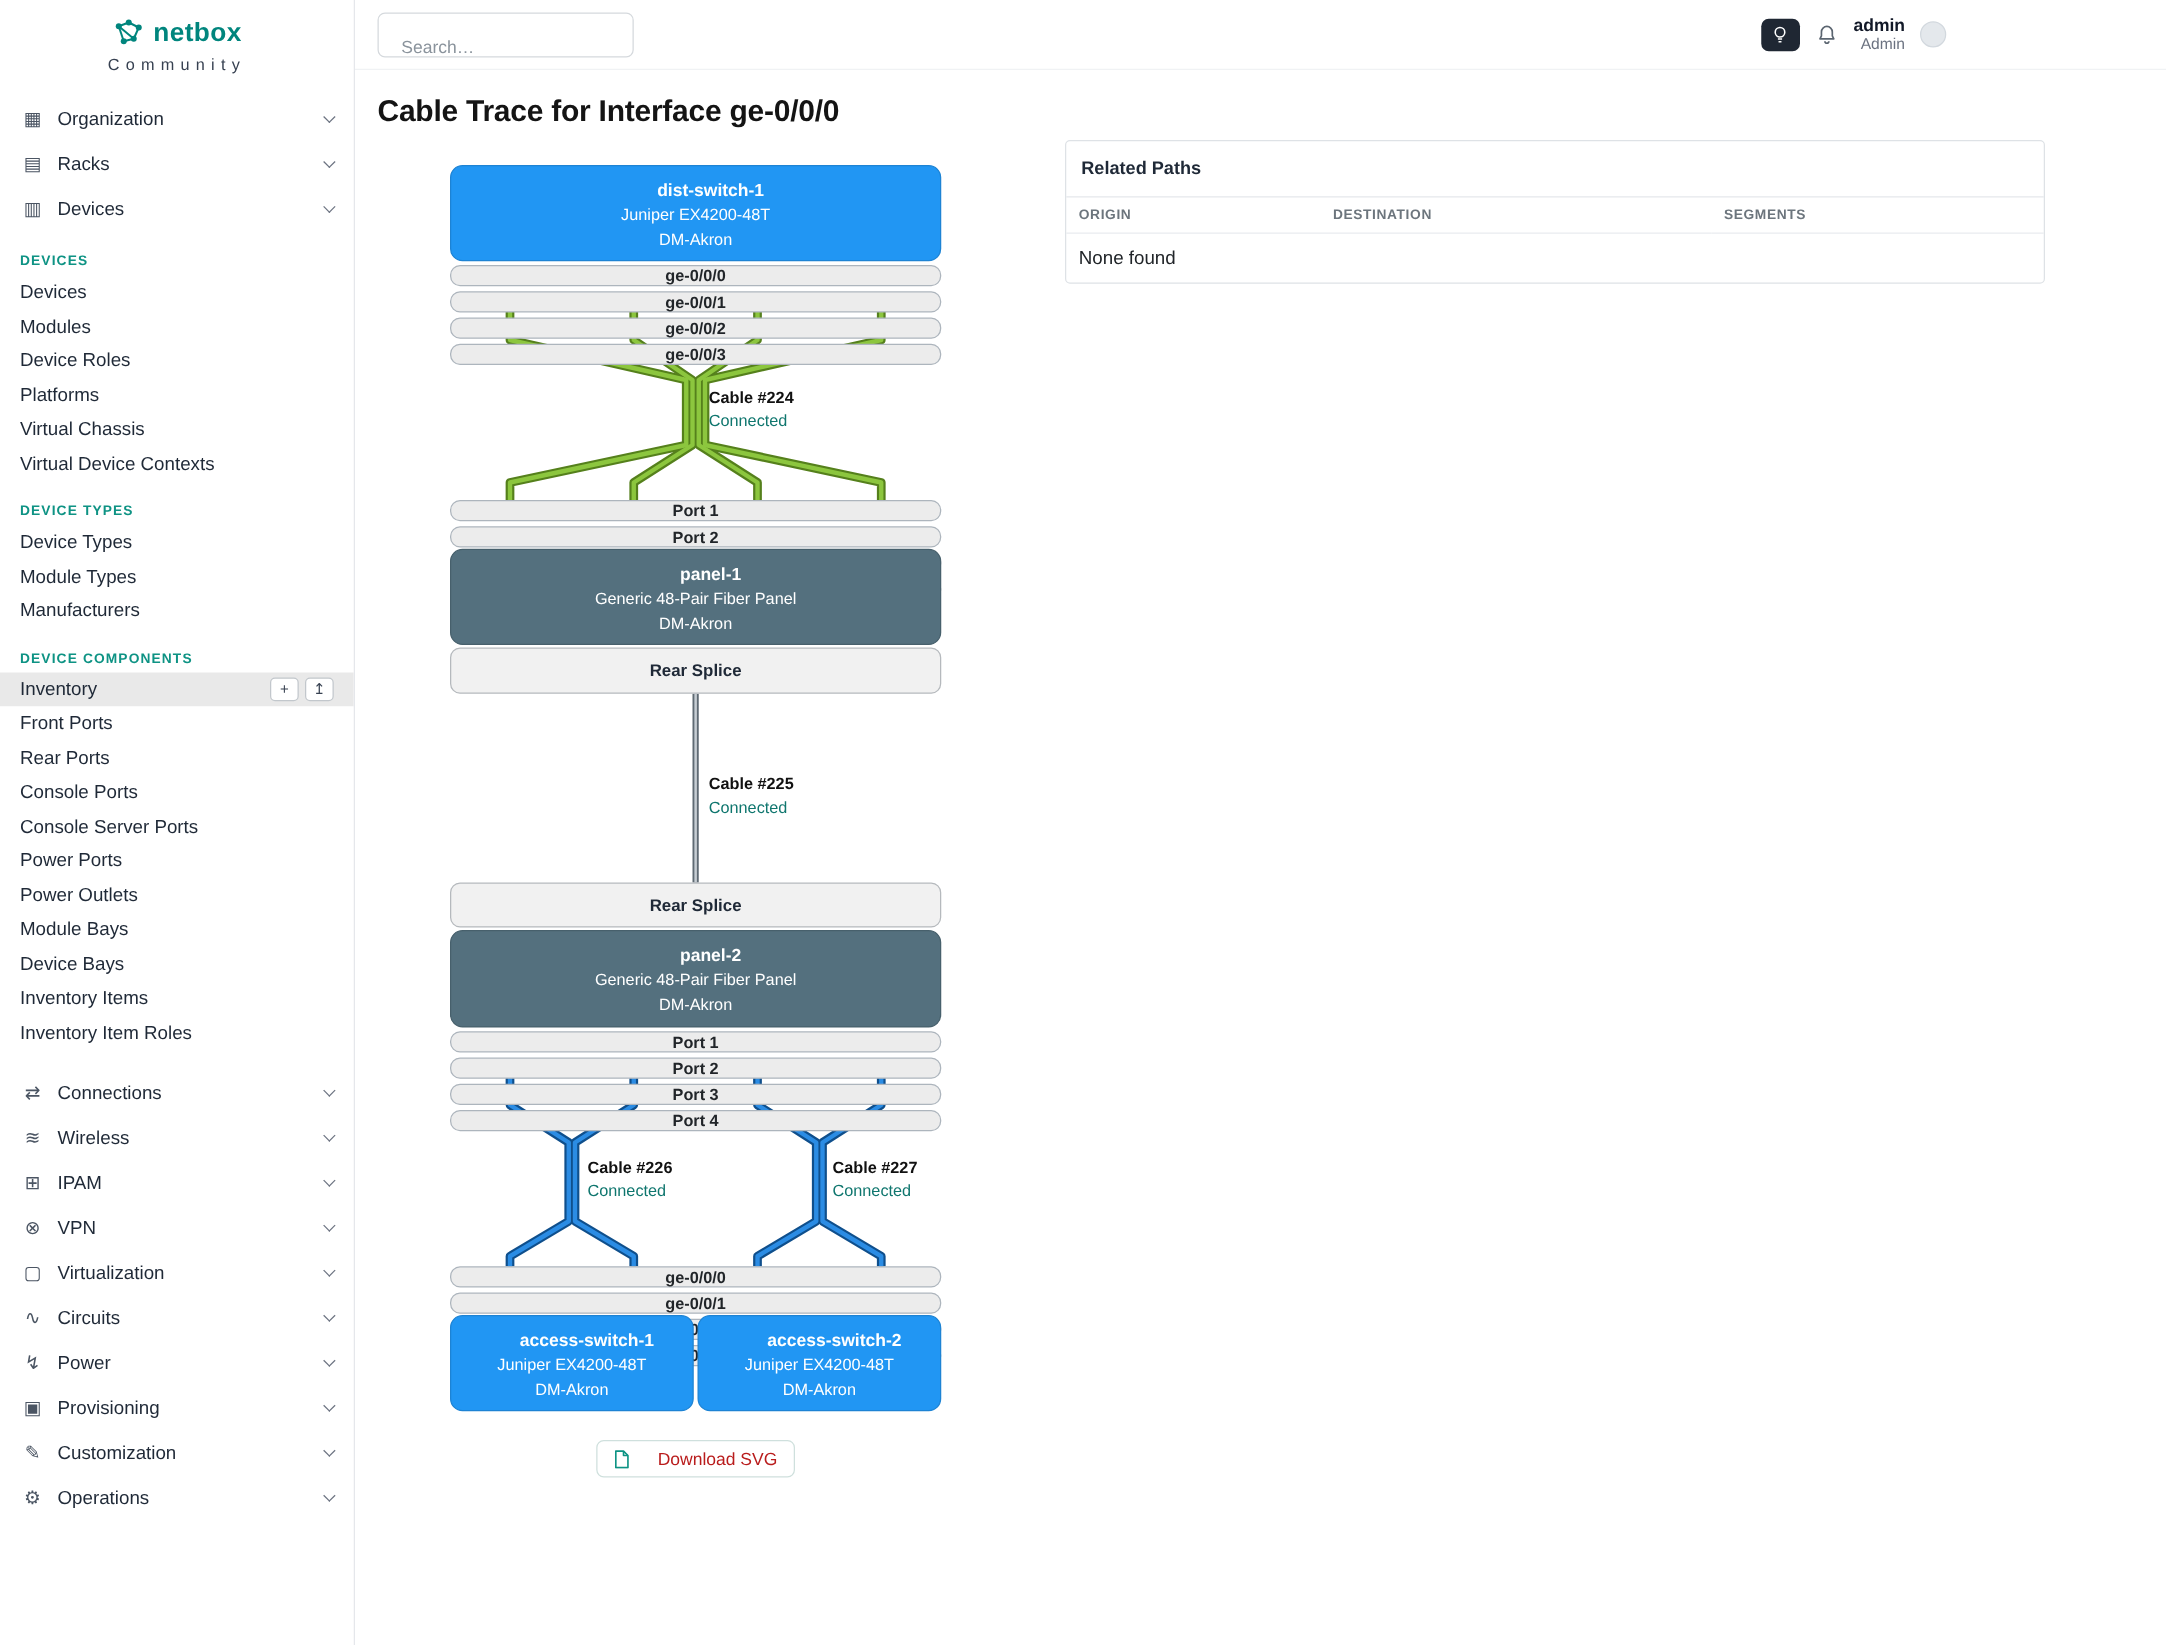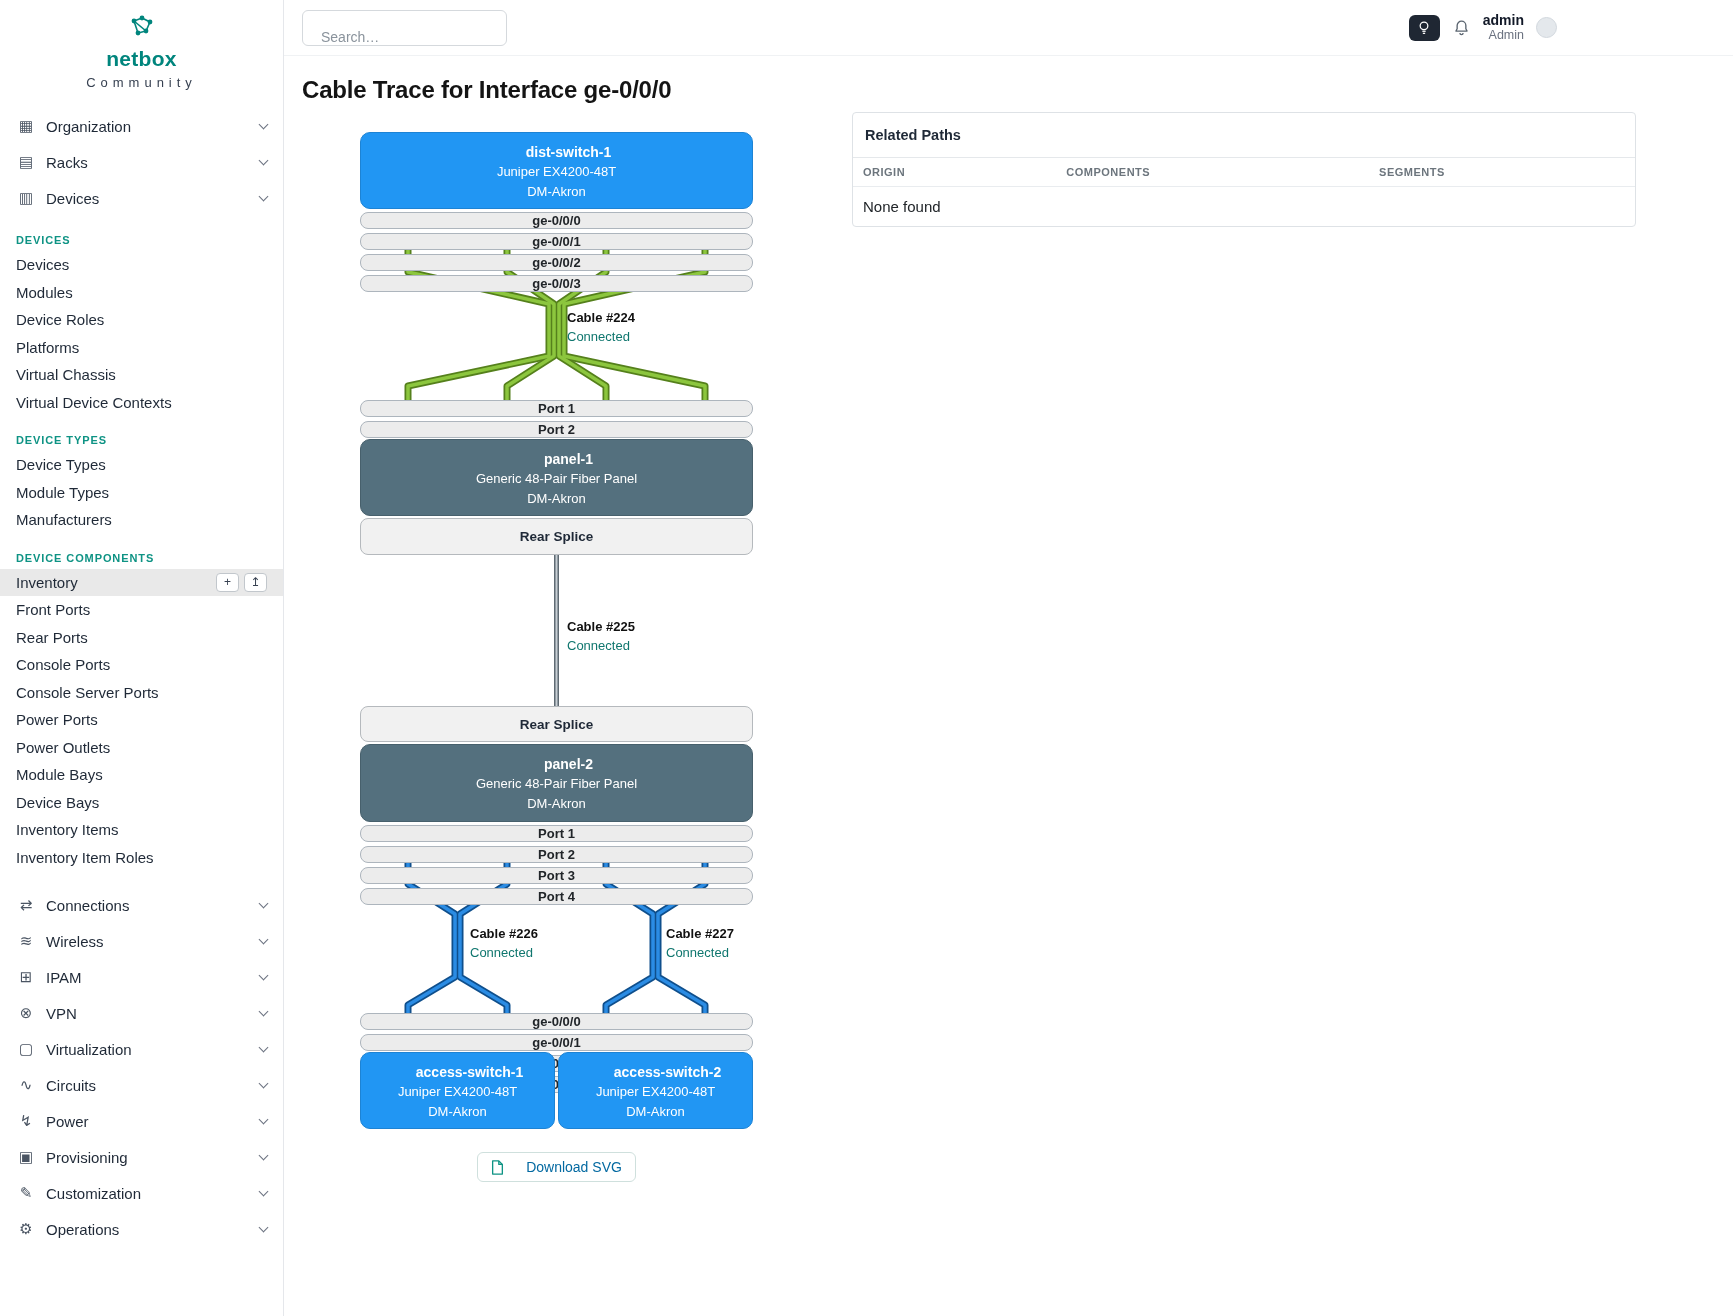--- a/index.html
+++ b/index.html
@@ -4,21 +4,21 @@
 <style>
   * { margin:0; padding:0; box-sizing:border-box; }
   html,body { width:1733px; height:1316px; overflow:hidden; background:#fff;
     font-family:"Liberation Sans","DejaVu Sans",sans-serif; color:#1f2937; }
   .app { display:flex; width:100%; height:100%; }
 
   
   .sidebar { width:284px; min-width:284px; height:100%; background:#fff;
     border-right:1px solid #e5e7eb; overflow:hidden; }
   .brand { padding:14px 0 6px; text-align:center; }
-  .brand-row { display:flex; justify-content:center; align-items:center; gap:7px;flex-direction:column; }
+  .brand-row { display:flex; justify-content:center; align-items:center; gap:7px; }
   .brand-name { font-size:21px; font-weight:700; color:#00857d; letter-spacing:.3px; }
   .brand-sub { margin-top:4px; font-size:13px; letter-spacing:5px; color:#374151; font-weight:500; }
   nav { padding-top:12px; }
   .nav-group { display:flex; align-items:center; gap:10px; padding:8px 16px;
     font-size:15px; color:#1f2937; cursor:pointer; height:36px; }
   .nav-icon { width:20px; text-align:center; color:#4b5563; font-size:15px; }
   .nav-label { flex:0 0 auto; }
   .chev { margin-left:auto; width:7px; height:7px; border-right:1.6px solid #6b7280;
     border-bottom:1.6px solid #6b7280; transform:rotate(45deg); margin-top:-3px; }
   .section-header { margin:18px 16px 5px; font-size:11px; font-weight:700;
@@ -69,21 +69,21 @@
   .port-box { flex:1; height:36px; background:#ececec; border:1px solid #adb5bd; border-radius:8px;
     display:flex; align-items:center; justify-content:center; font-size:13px; font-weight:700; color:#212529; }
   .splice { position:absolute; left:0; width:393px; height:37px; background:#f1f1f1;
     border:1px solid #b5b9bd; border-radius:8px; z-index:1; display:flex; align-items:center;
     justify-content:center; font-size:13.5px; font-weight:600; color:#1f2937; }
   .cable-label { position:absolute; z-index:2; line-height:19px; font-size:13px; }
   .cable-label .cname { font-weight:700; color:#111; display:block; }
   .cable-label .cstatus { color:#0f766e; display:block; }
   .download-btn { margin:23px auto 0; display:flex; align-items:center; gap:22px;
     padding:6px 13px; background:#fff; border:1px solid #cfe0dd; border-radius:6px;
-    color:#0369a1; font-size:14px; font-weight:500; font-family:inherit; cursor:pointer; }
+    color:#b91c1c; font-size:14px; font-weight:500; font-family:inherit; cursor:pointer; }
 
   
   .card { margin-left:99px; width:784px; background:#fff; border:1px solid #dee2e6; border-radius:4px; }
   .card-header { padding:14px 12px; font-size:14.5px; font-weight:600; color:#1f2937;
     border-bottom:1px solid #e5e8eb; }
   .card table { width:100%; border-collapse:collapse; }
   .card th { text-align:left; padding:8px 10px; font-size:11px; font-weight:700; color:#6c757d;
     letter-spacing:.5px; border-bottom:1px solid #e9ecef; }
   .card th:nth-child(1){ width:26%; } .card th:nth-child(2){ width:40%; } .card th:nth-child(3){ width:34%; }
   .card td { padding:11px 10px; font-size:15px; color:#212529; }
@@ -380,21 +380,21 @@
             <span>Download SVG</span>
           </button>
         </div>
 
         <section class="card">
           <div class="card-header">Related Paths</div>
           <table>
             <thead>
               <tr>
                 <th>ORIGIN</th>
-                <th>COMPONENTS</th>
+                <th>DESTINATION</th>
                 <th>SEGMENTS</th>
               </tr>
             </thead>
             <tbody>
               <tr>
                 <td colspan="3">None found</td>
               </tr>
             </tbody>
           </table>
         </section>

